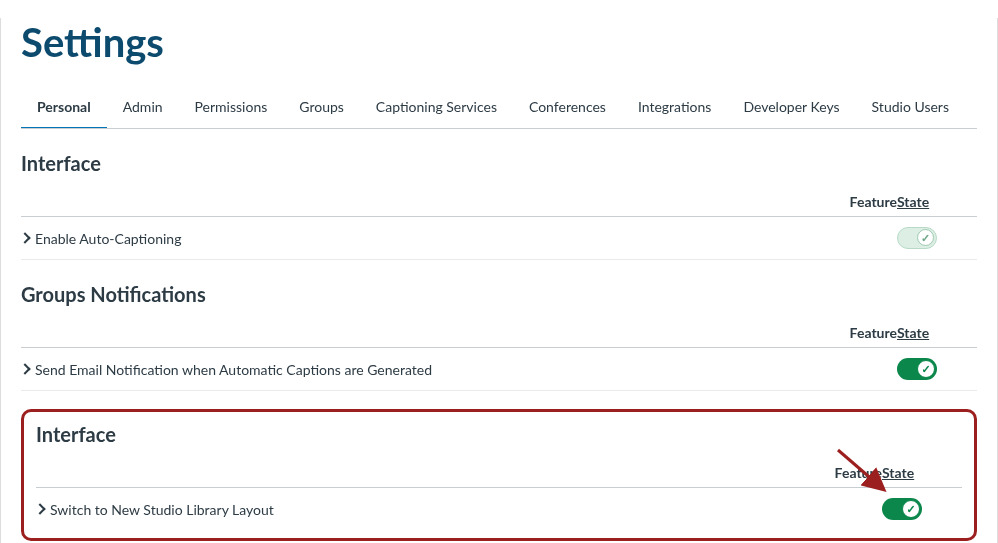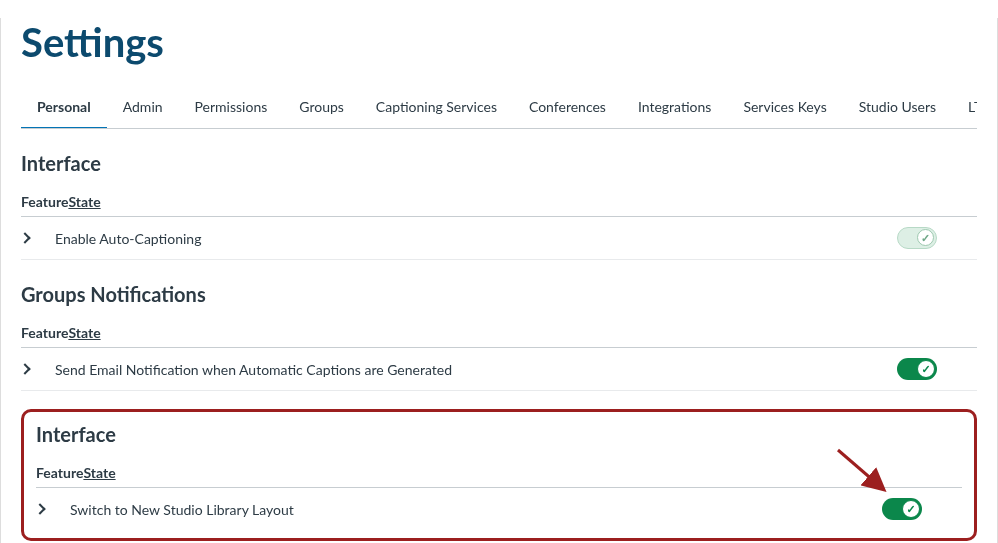--- a/index.html
+++ b/index.html
@@ -51,21 +51,21 @@
     margin-top: 22px;
   }
   .section-title {
     font-size: 20px;
     font-weight: 700;
     color: #2D3B45;
     margin: 0 0 10px 0;
   }
   .table-head {
     display: flex;
-    justify-content: flex-start;
+    justify-content: flex-end;
     border-bottom: 1px solid #C7CDD1;
     padding: 8px 0 6px 0;
   }
   .col-feature, .col-state {
     font-size: 14px;
     font-weight: 700;
     color: #2D3B45;
   }
   .col-state {
     width: 80px;
@@ -75,21 +75,21 @@
   .row {
     display: flex;
     justify-content: space-between;
     align-items: center;
     border-bottom: 1px solid #E8EAEC;
     padding: 10px 0;
   }
   .row-left {
     display: flex;
     align-items: center;
-    gap: 24px;
+    gap: 4px;
   }
   .chevron {
     display: inline-block;
     width: 8px;
     height: 8px;
     border-right: 2px solid #2D3B45;
     border-bottom: 2px solid #2D3B45;
     transform: rotate(-45deg);
     margin-right: 2px;
   }
@@ -165,21 +165,21 @@
     <h1 class="page-title">Settings</h1>
 
     <div class="tabs">
       <div class="tab active">Personal</div>
       <div class="tab">Admin</div>
       <div class="tab">Permissions</div>
       <div class="tab">Groups</div>
       <div class="tab">Captioning Services</div>
       <div class="tab">Conferences</div>
       <div class="tab">Integrations</div>
-      <div class="tab">Services Keys</div>
+      <div class="tab">Developer Keys</div>
       <div class="tab">Studio Users</div>
       <div class="tab">LTI Keys</div>
     </div>
 
     <div class="section">
       <h2 class="section-title">Interface</h2>
       <div class="table-head">
         <span class="col-feature">Feature</span>
         <span class="col-state">State</span>
       </div>

